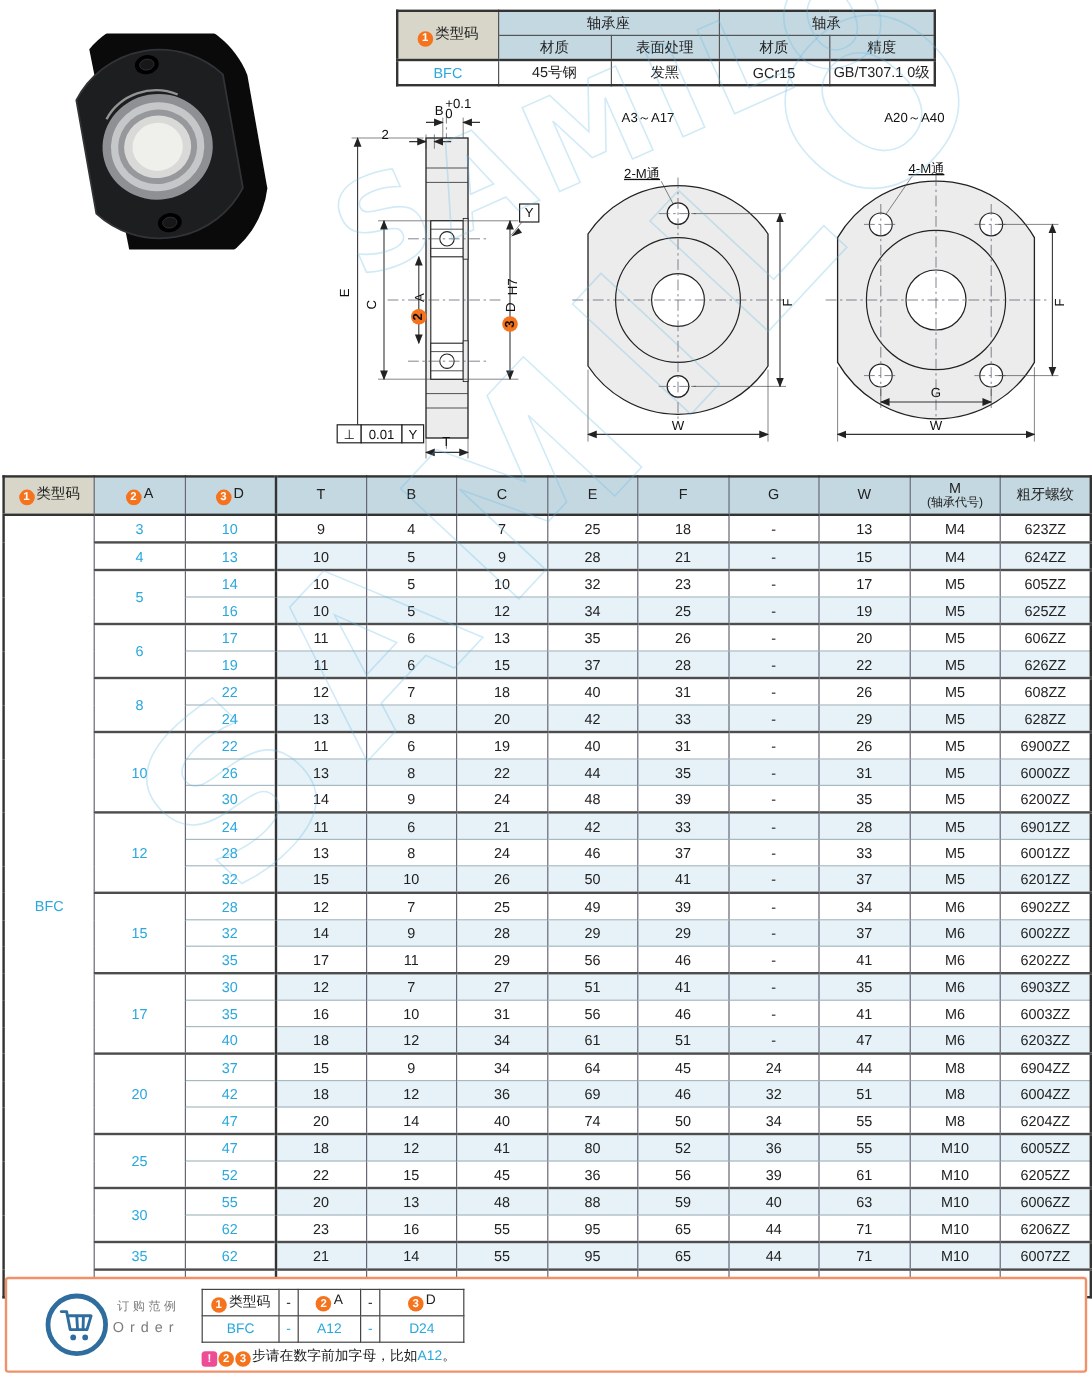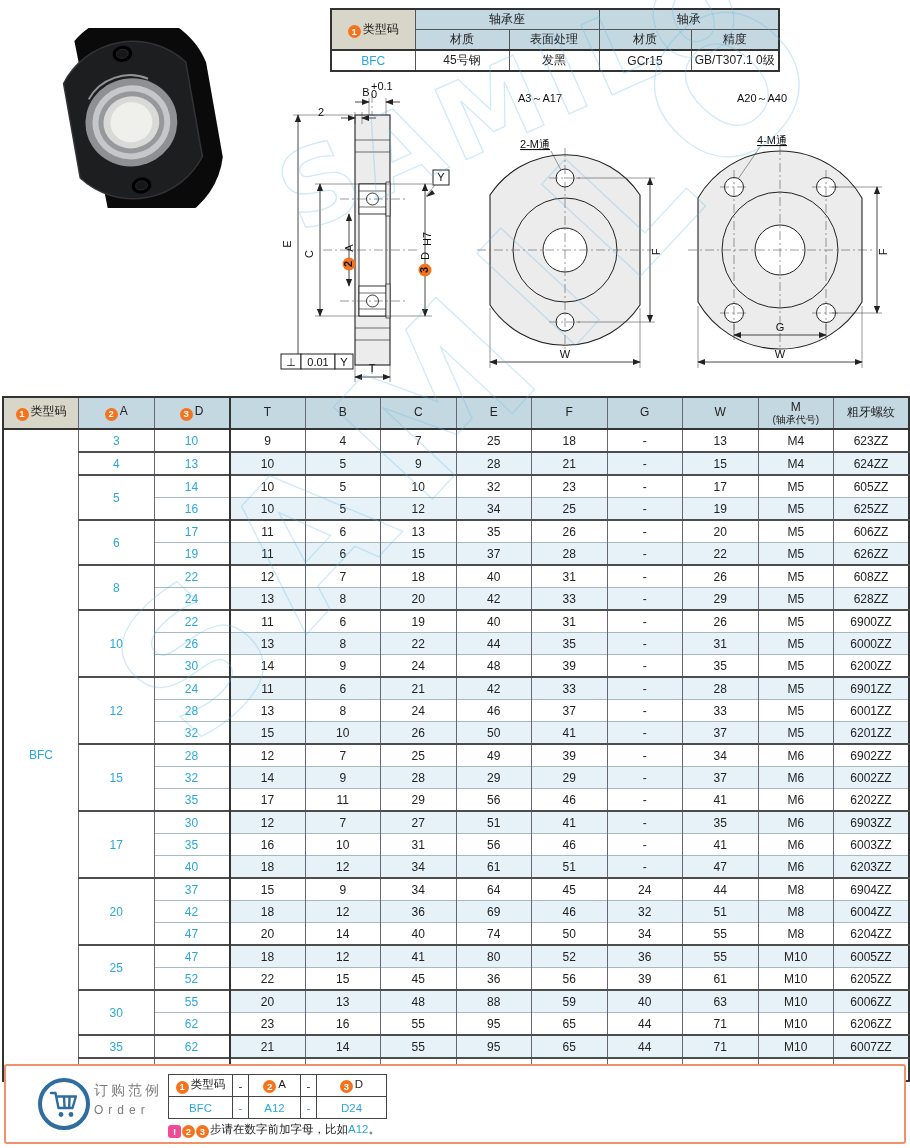--- a/index.html
+++ b/index.html
@@ -51,21 +51,21 @@
   .main-table td.gs{border-top:2px solid #4d4d4d;}
   .main-table td.alt{background:#e6f2f8;}
   .main-table .a-cell,.main-table .d-cell,.main-table .code-cell{color:#2aa8dd;}
   .msmall{font-size:10px;display:block;}
 
   
   .order-box{position:absolute;left:4px;top:1064px;width:898px;height:76px;
              border:2px solid #f0916a;border-radius:3px;background:#fff;}
   .cart{position:absolute;left:30px;top:10px;}
   .order-title{position:absolute;left:88px;top:16px;color:#7d7d7d;}
-  .order-title .t-cn{font-size:14px;letter-spacing:3px;}
+  .order-title .t-cn{font-size:10px;letter-spacing:3px;text-align:right;}
   .order-title .t-en{font-size:12px;letter-spacing:5px;margin-top:3px;}
   .order-table{position:absolute;left:162px;top:8px;border-collapse:collapse;font-size:11.5px;
                border:1.5px solid #333;table-layout:fixed;}
   .order-table th,.order-table td{border:1px solid #444;height:21px;text-align:center;padding:0 2px;font-weight:normal;}
   .order-table td{color:#2aa8dd;}
   .order-note{position:absolute;left:162px;top:56px;font-size:11.5px;color:#222;}
   .nbadge{display:inline-flex;align-items:center;justify-content:center;width:13px;height:13px;
           border-radius:50%;background:#f4731c;color:#fff;font-size:9.5px;font-weight:bold;
           vertical-align:-2px;margin-right:1px;line-height:1;}
   .nbadge.pink{background:#ee4d96;border-radius:3px;}

